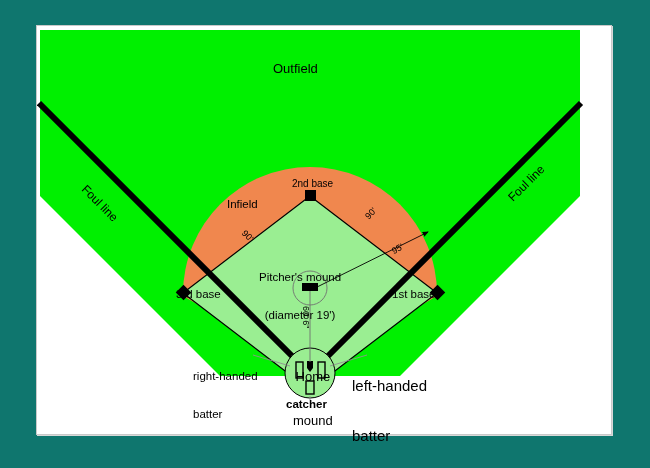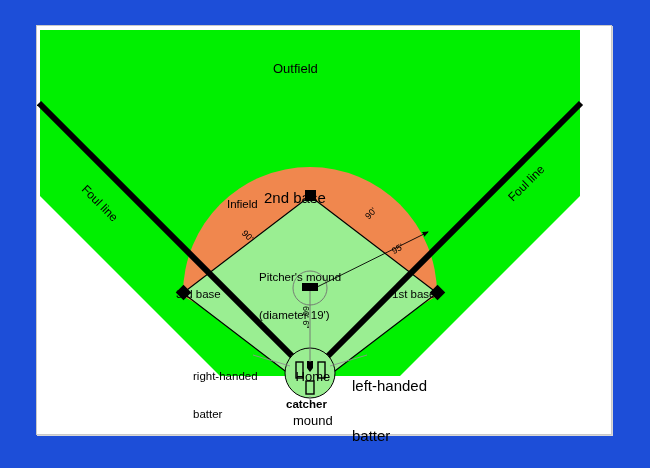--- a/index.html
+++ b/index.html
@@ -8,21 +8,21 @@
     background: #ffffff;
     width: 650px;
     height: 468px;
     overflow: hidden;
     font-family: "Liberation Sans", sans-serif;
   }
   #root {
     position: relative;
     width: 650px;
     height: 468px;
-    background: #1d4ed8;
+    background: #0f766e;
   }
   #frame {
     position: absolute;
     left: 36px;
     top: 25px;
     width: 576px;
     height: 410px;
     background: #ffffff;
     border: 1px solid #c9c9c9;
     box-shadow: 1px 1px 0 #d8d8d8;
@@ -38,24 +38,24 @@
   .lbl {
     position: absolute;
     color: #000000;
     font-family: "Liberation Sans", sans-serif;
     white-space: pre;
     line-height: 1.12;
     user-select: none;
   }
   .lbl-outfield { font-size: 13px; left: 273px; top: 62px; }
   .lbl-infield  { font-size: 11.5px; left: 227px; top: 198px; }
-  .lbl-2nd      { font-size: 15px; left: 264px; top: 178px; margin-top: 12px; }
+  .lbl-2nd      { font-size: 10px; left: 292px; top: 178px; }
   .lbl-3rd      { font-size: 11.5px; left: 176px; top: 288px; }
   .lbl-1st      { font-size: 11.5px; left: 392px; top: 288px; }
-  .lbl-mound    { font-size: 11.5px; left: 259px; top: 245px; text-align: left; }
+  .lbl-mound    { font-size: 11.5px; left: 259px; top: 245px; text-align: center; }
   .lbl-home     { font-size: 13px; left: 293px; top: 341px; text-align: center; }
   .lbl-catcher  { font-size: 11.5px; left: 286px; top: 398px; font-weight: bold; }
   .lbl-rhb      { font-size: 11.5px; left: 193px; top: 344px; }
   .lbl-lhb      { font-size: 15px; left: 352px; top: 344px; }
 
   .lbl-foul-l {
     font-size: 12px; left: 88px; top: 183px;
     transform: rotate(45deg); transform-origin: 0 0;
   }
   .lbl-foul-r {

